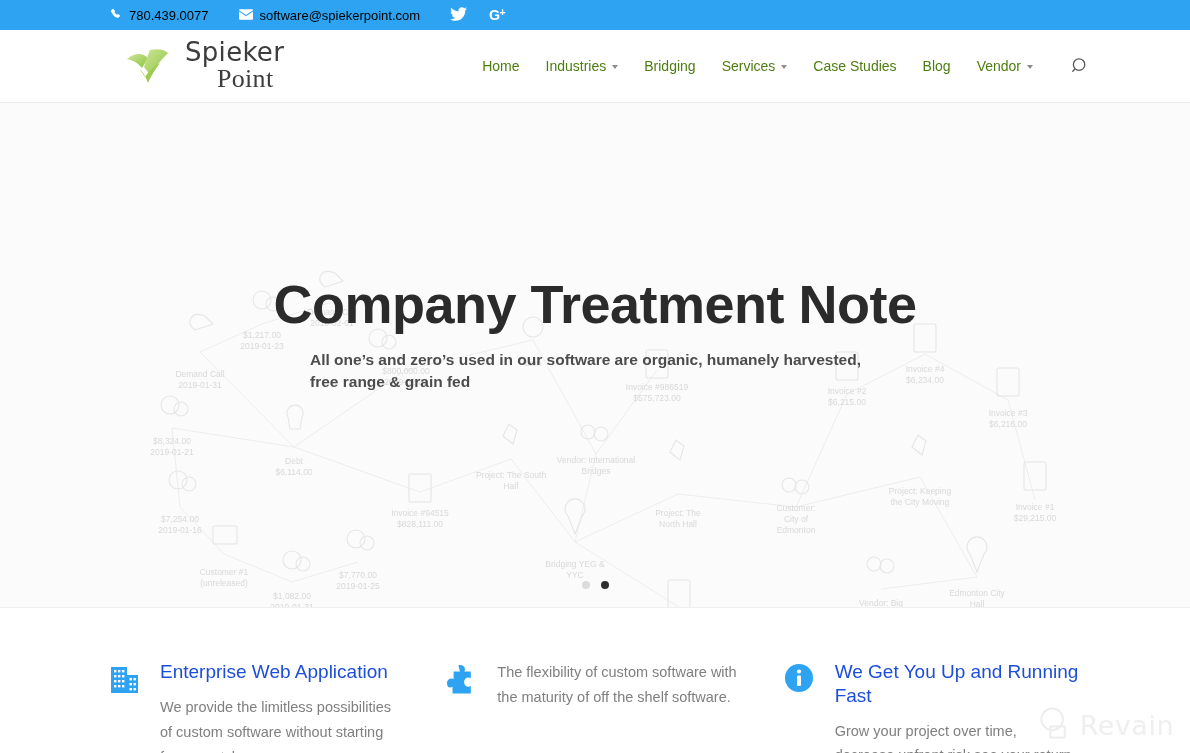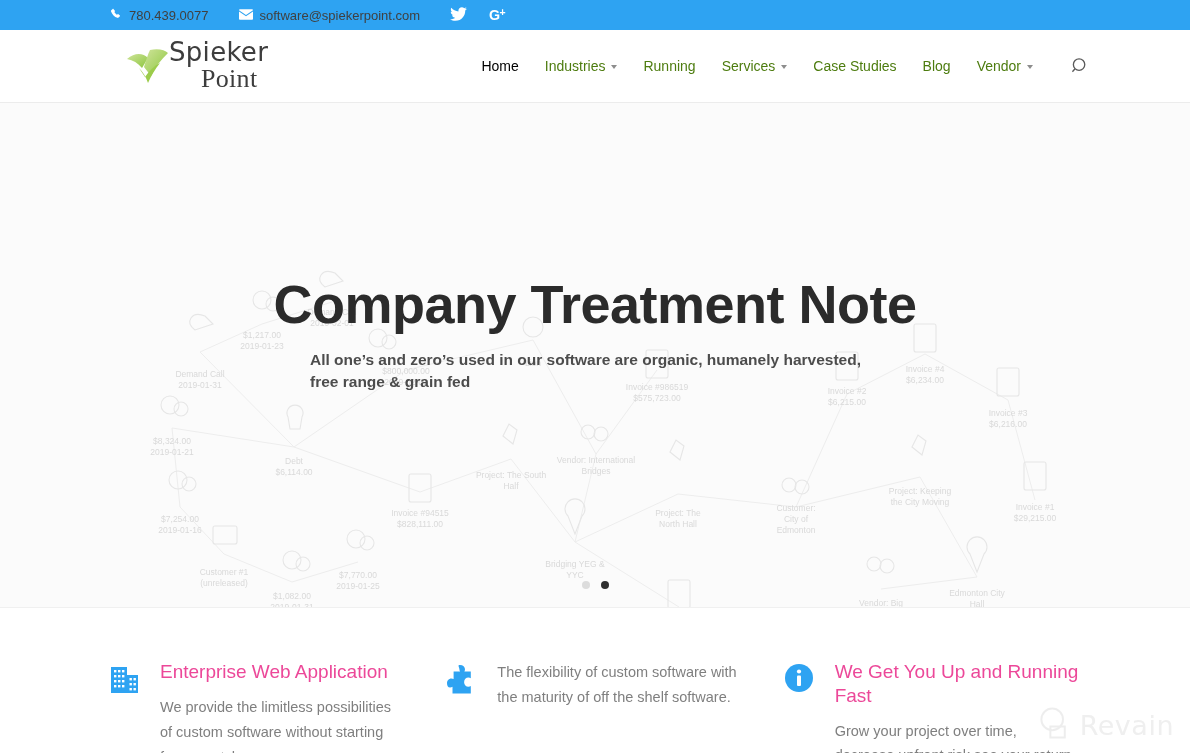--- a/index.html
+++ b/index.html
@@ -16,49 +16,49 @@
     height: 30px;
     background: #2ea3f2;
     display: flex;
     align-items: center;
     justify-content: flex-start;
     padding-left: 110px;
     color: #fff;
     font-size: 13px;
   }
   .topbar-group { display: flex; align-items: center; gap: 7px; margin-right: 30px; }
-  .topbar a, .topbar span { color: #404040; text-decoration: none; }
+  .topbar a, .topbar span { color: #000000; text-decoration: none; }
   .topbar-social { display: flex; align-items: center; gap: 22px; }
   .ico { display: inline-block; line-height: 1; }
 
   
   .header {
     height: 72px;
     background: #fff;
     display: flex;
     align-items: center;
     padding: 0 100px 0 125px;
     box-shadow: 0 1px 0 rgba(0,0,0,.06);
     position: relative;
     z-index: 5;
   }
-  .logo { display: flex; align-items: center; gap: 0; }
+  .logo { display: flex; align-items: center; gap: 16px; }
   .logo-mark { width: 44px; height: 40px; }
   .logo-text {
     font-size: 26px; color: #3d3d3d; line-height: 1.02;
     font-family: "DejaVu Sans", sans-serif; letter-spacing: .3px;
   }
   .logo-text .l2 { display: block; margin-left: 32px; font-family: Liberation Serif, serif; }
 
   .nav { margin-left: auto; display: flex; align-items: center; gap: 26px; }
   .nav-item {
     font-size: 14px; color: #4d7c0f; cursor: pointer;
     display: flex; align-items: center; gap: 6px; white-space: nowrap;
   }
-  .nav-item.active { color: #000000; padding-left: 24px; }
+  .nav-item.active { color: #4d7c0f; padding-left: 24px; }
   .caret {
     width: 0; height: 0;
     border-left: 3.5px solid transparent;
     border-right: 3.5px solid transparent;
     border-top: 4px solid #8d8d8d;
     margin-top: 2px;
   }
   .search-btn { margin-left: 12px; cursor: pointer; display: flex; }
 
   
@@ -94,21 +94,21 @@
 
   
   .features {
     display: flex;
     padding: 52px 110px 0 110px;
     gap: 42px;
   }
   .feature { flex: 1; display: flex; gap: 16px; }
   .feature-icon { flex: 0 0 34px; margin-top: 4px; }
   .feature-title {
-    font-size: 19px; color: #ec4899; line-height: 1.25; font-weight: normal;
+    font-size: 19px; color: #1d4ed8; line-height: 1.25; font-weight: normal;
     margin-bottom: 11px;
   }
   .feature-body { font-size: 14.5px; color: #7f7f7f; line-height: 1.72; }
 
   
   .graph-label { font-size: 8.5px; fill: #d9d9d9; text-anchor: middle; font-family: "Liberation Sans", sans-serif; }
   .graph-edge { stroke: #ededed; stroke-width: 1; fill: none; }
   .graph-ico { stroke: #e6e6e6; fill: none; stroke-width: 1.1; }
 
   
@@ -183,21 +183,21 @@
 
     <div class="nav">
       <div class="nav-item active">
         <span>Home</span>
       </div>
       <div class="nav-item">
         <span>Industries</span>
         <i class="caret"></i>
       </div>
       <div class="nav-item">
-        <span>Running</span>
+        <span>Bridging</span>
       </div>
       <div class="nav-item">
         <span>Services</span>
         <i class="caret"></i>
       </div>
       <div class="nav-item">
         <span>Case Studies</span>
       </div>
       <div class="nav-item">
         <span>Blog</span>

